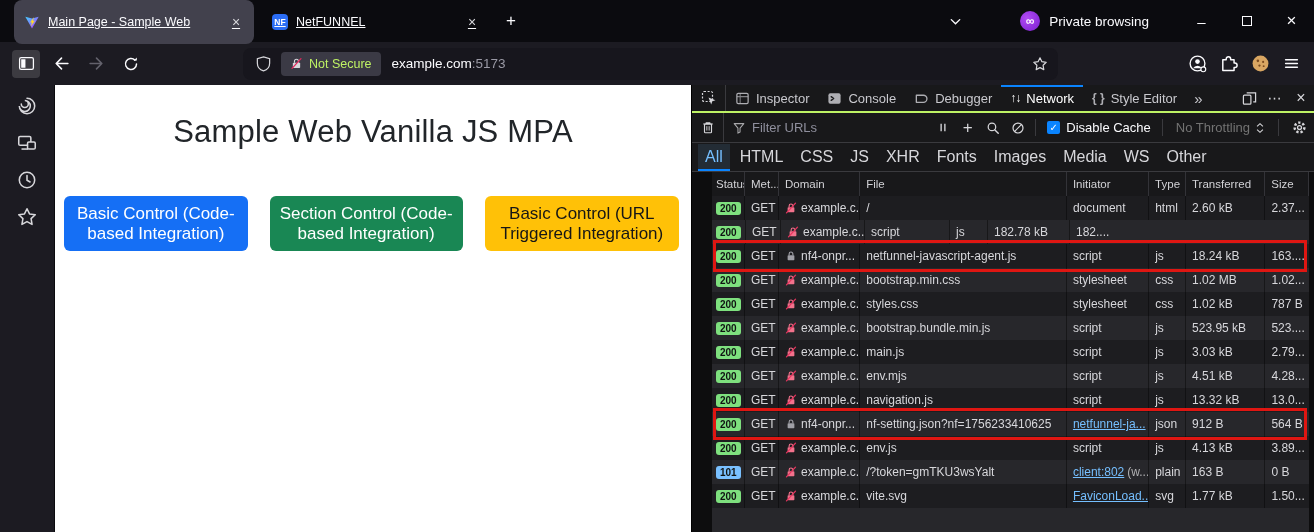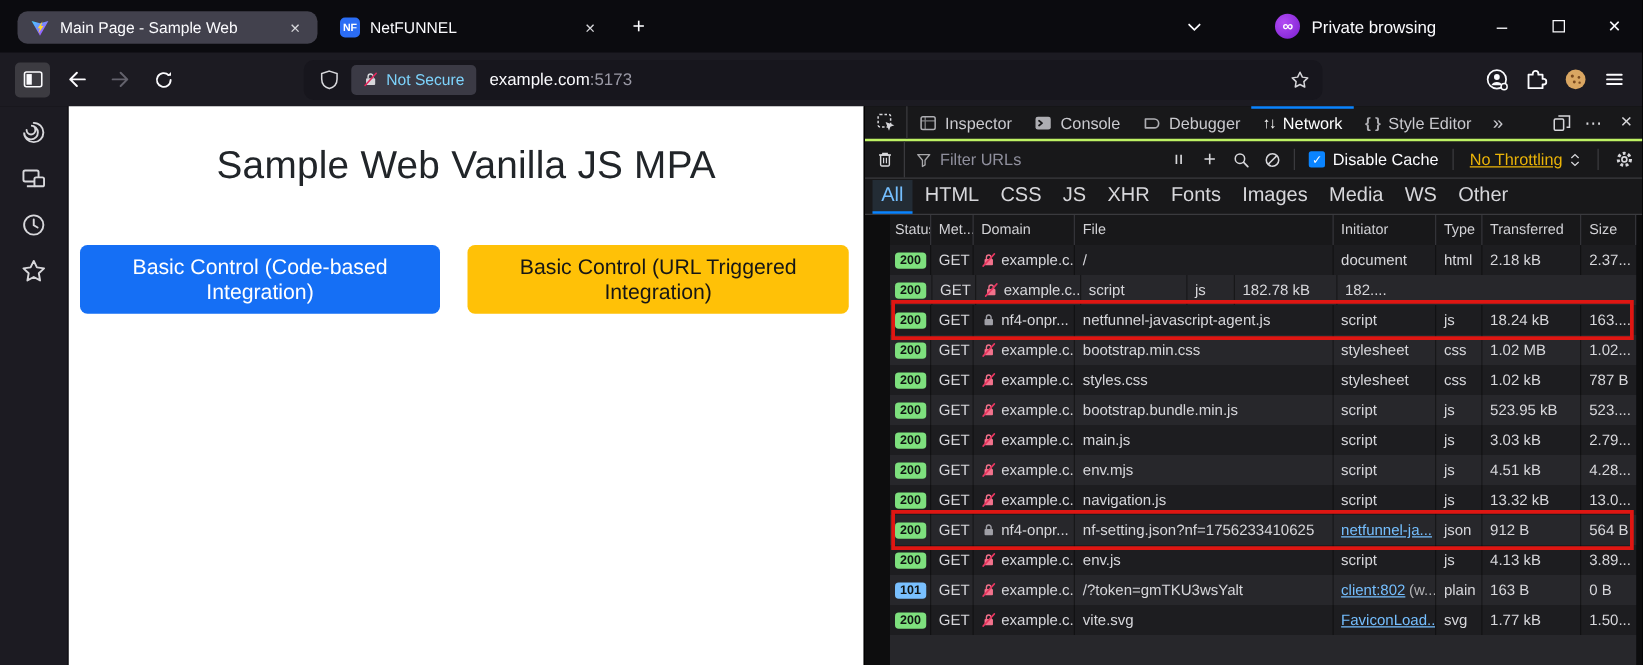--- a/index.html
+++ b/index.html
@@ -6,22 +6,22 @@
   html,body { background:#000; }
   .app {
     width:1314px; height:532px; position:relative; overflow:hidden;
     background:#0b0b0f; font-family:"Liberation Sans", sans-serif;
     color:#fbfbfe; -webkit-font-smoothing:antialiased;
   }
   svg { display:block; }
 
   
   .titlebar { height:42px; display:flex; align-items:center; background:#0b0b0f; }
-  .tab { height:26px; margin-top:2px; border-radius:8px; display:flex; align-items:center;
-         padding:0 8px 0 10px; font-size:12.5px; color:#fbfbfe; cursor:default; }
+  .tab { height:44px; margin-top:2px; border-radius:8px; display:flex; align-items:center;
+         padding:0 8px 0 10px; font-size:12.5px; color:#fbfbfe; cursor:default;text-decoration:underline; }
   .tab.active { background:#42414d; }
   .tab .t-title { flex:1; white-space:nowrap; overflow:hidden; text-overflow:ellipsis; margin:0 8px; }
   .tab .t-close { width:20px; height:20px; display:flex; align-items:center; justify-content:center;
                   font-size:14px; color:#d7d7db; border-radius:4px; }
   .nf-badge { width:16px; height:16px; border-radius:4px; background:#2b6df5; color:#fff;
               font-size:8.5px; font-weight:bold; display:flex; align-items:center; justify-content:center; }
   .newtab { width:26px; height:26px; margin-left:8px; border-radius:4px; display:flex;
             align-items:center; justify-content:center; font-size:17px; color:#fbfbfe; }
   .tb-right { margin-left:auto; display:flex; align-items:center; height:100%; }
   .tabs-chevron { width:26px; height:26px; display:flex; align-items:center; justify-content:center; margin-right:52px; }
@@ -34,21 +34,21 @@
   .winbtn .box { width:10px; height:10px; border:1.4px solid #fbfbfe; }
 
   
   .navbar { height:43px; background:#1c1b22; display:flex; align-items:center; }
   .navbtn { width:28px; height:28px; border-radius:4px; display:flex; align-items:center; justify-content:center; color:#fbfbfe; }
   .navbtn.toggled { background:rgba(255,255,255,.14); }
   .navbtn.dim { color:#63626c; }
   .urlbar { margin-left:98px; width:815px; height:32px; background:#17161d; border-radius:8px;
             display:flex; align-items:center; padding:0 10px 0 12px; }
   .chip { margin-left:9px; height:24px; background:#3b3a45; border-radius:4px; display:flex;
-          align-items:center; gap:6px; padding:11px 9px; font-size:12.5px; color:#7dd3fc; }
+          align-items:center; gap:6px; padding:11px 9px; font-size:12.5px; color:#bef264; }
   .url { margin-left:11px; font-size:13.5px; }
   .url .port { color:#9a99a5; }
   .u-star { margin-left:auto; color:#d7d7db; }
   .nav-right { margin-left:auto; display:flex; align-items:center; gap:13px; margin-right:14px; color:#fbfbfe; }
 
   
   .main { display:flex; height:447px; }
   .sidebar { width:55px; background:#1c1b22; border-right:1px solid #0a0a0e;
              display:flex; flex-direction:column; align-items:center; padding-top:9px; gap:13px; color:#d7d7db; }
   .sb-btn { width:24px; height:24px; display:flex; align-items:center; justify-content:center; }
@@ -74,21 +74,21 @@
   .dt-toolbar { height:30px; display:flex; align-items:center; border-bottom:1px solid #3a3a3e; }
   .dt-trash { width:32px; height:100%; display:flex; align-items:center; justify-content:center; border-right:1px solid #3a3a3e; }
   .f-funnel { margin:0 6px 0 8px; opacity:.75; }
   .f-input { background:transparent; border:none; outline:none; color:#fbfbfe; font-size:13px; width:150px; font-family:inherit; }
   .f-input::placeholder { color:#8f8f9d; }
   .icobtn { width:25px; height:24px; display:flex; align-items:center; justify-content:center; color:#d7d7db; }
   .vsep { width:1px; height:17px; background:#3a3a3e; margin:0 5px; }
   .cache { display:flex; align-items:center; gap:6px; font-size:13px; color:#fbfbfe; padding:0 6px; }
   .cb { width:13px; height:13px; border-radius:2px; background:#0a84ff; color:#fff; font-size:10px;
         display:flex; align-items:center; justify-content:center; }
-  .throttle { display:flex; align-items:center; gap:5px; font-size:13px; color:#eab308; padding:0 8px;text-decoration:underline; }
+  .throttle { display:flex; align-items:center; gap:5px; font-size:13px; color:#737373; padding:0 8px; }
   .gearbtn { width:30px; height:100%; display:flex; align-items:center; justify-content:center; }
 
   .dt-filters { height:29px; display:flex; align-items:center; gap:3px; padding-left:6px; border-bottom:1px solid #3a3a3e; }
   .fpill { padding:4px 7px 3px; font-size:16px; color:#d7d7db; border-bottom:2px solid transparent; }
   .fpill.active { color:#75bfff; background:rgba(117,191,255,.12); border-bottom:2px solid #0a84ff; }
 
   .dt-tablewrap { background:#0d0d0e; }
   .dt-table { width:617px; position:relative;padding-left:20px; }
   .trow { display:flex; height:24px; align-items:center; position:relative; }
   .trow.head { color:#d2d2d6; font-size:11.5px; background:#18181a; }
@@ -262,20 +262,21 @@
         <svg width="22" height="22" viewBox="0 0 20 20">
             <path d="M10 2.5 l2.3 4.7 5.2.7 -3.8 3.6 .9 5.2 L10 14.2 5.4 16.7 l.9-5.2 -3.8-3.6 5.2-.7 Z" fill="none" stroke="#d7d7db" stroke-width="1.4" stroke-linejoin="round"></path>
           </svg>
       </div>
     </div>
 
     <div class="page">
       <h1>Sample Web Vanilla JS MPA</h1>
       <div class="btn-col">
         <button class="bigbtn" style="background: rgb(21, 111, 245); color: rgb(255, 255, 255);">Basic Control (Code-based Integration)</button>
+        <button class="bigbtn" style="background: rgb(25, 135, 84); color: rgb(255, 255, 255);">Section Control (Code-based Integration)</button>
         <button class="bigbtn" style="background: rgb(255, 193, 7); color: rgb(22, 22, 22);">Basic Control (URL Triggered Integration)</button>
       </div>
     </div>
 
     <div class="devtools">
 
       <div class="dt-tabbar">
         <div class="dt-pick">
           <svg width="16" height="16" viewBox="0 0 16 16">
               <rect x="1.5" y="1.5" width="10" height="10" rx="1.5" fill="none" stroke="#d7d7db" stroke-width="1.2" stroke-dasharray="2 1.6"></rect>
@@ -423,21 +424,21 @@
                       <path d="M2 14.5 L14 1.5" stroke="#e8355f" stroke-width="1.7" stroke-linecap="round"></path>
                     </svg>
                   </span>
                   <span>example.c...</span>
                 </div>
                 <div class="cell c3">/</div>
                 <div class="cell c4">
                   <span>document</span>
                 </div>
                 <div class="cell c5">html</div>
-                <div class="cell c6">2.18 kB</div>
+                <div class="cell c6">2.60 kB</div>
                 <div class="cell c7">2.37...</div>
               </div>
               <div class="trow light">
                 <div class="cell c0">
                   <span class="badge b200">200</span>
                 </div>
                 <div class="cell c1">GET</div>
                 <div class="cell c2">
                   <span class="lk">
                     <svg width="12" height="12" viewBox="0 0 16 16">

